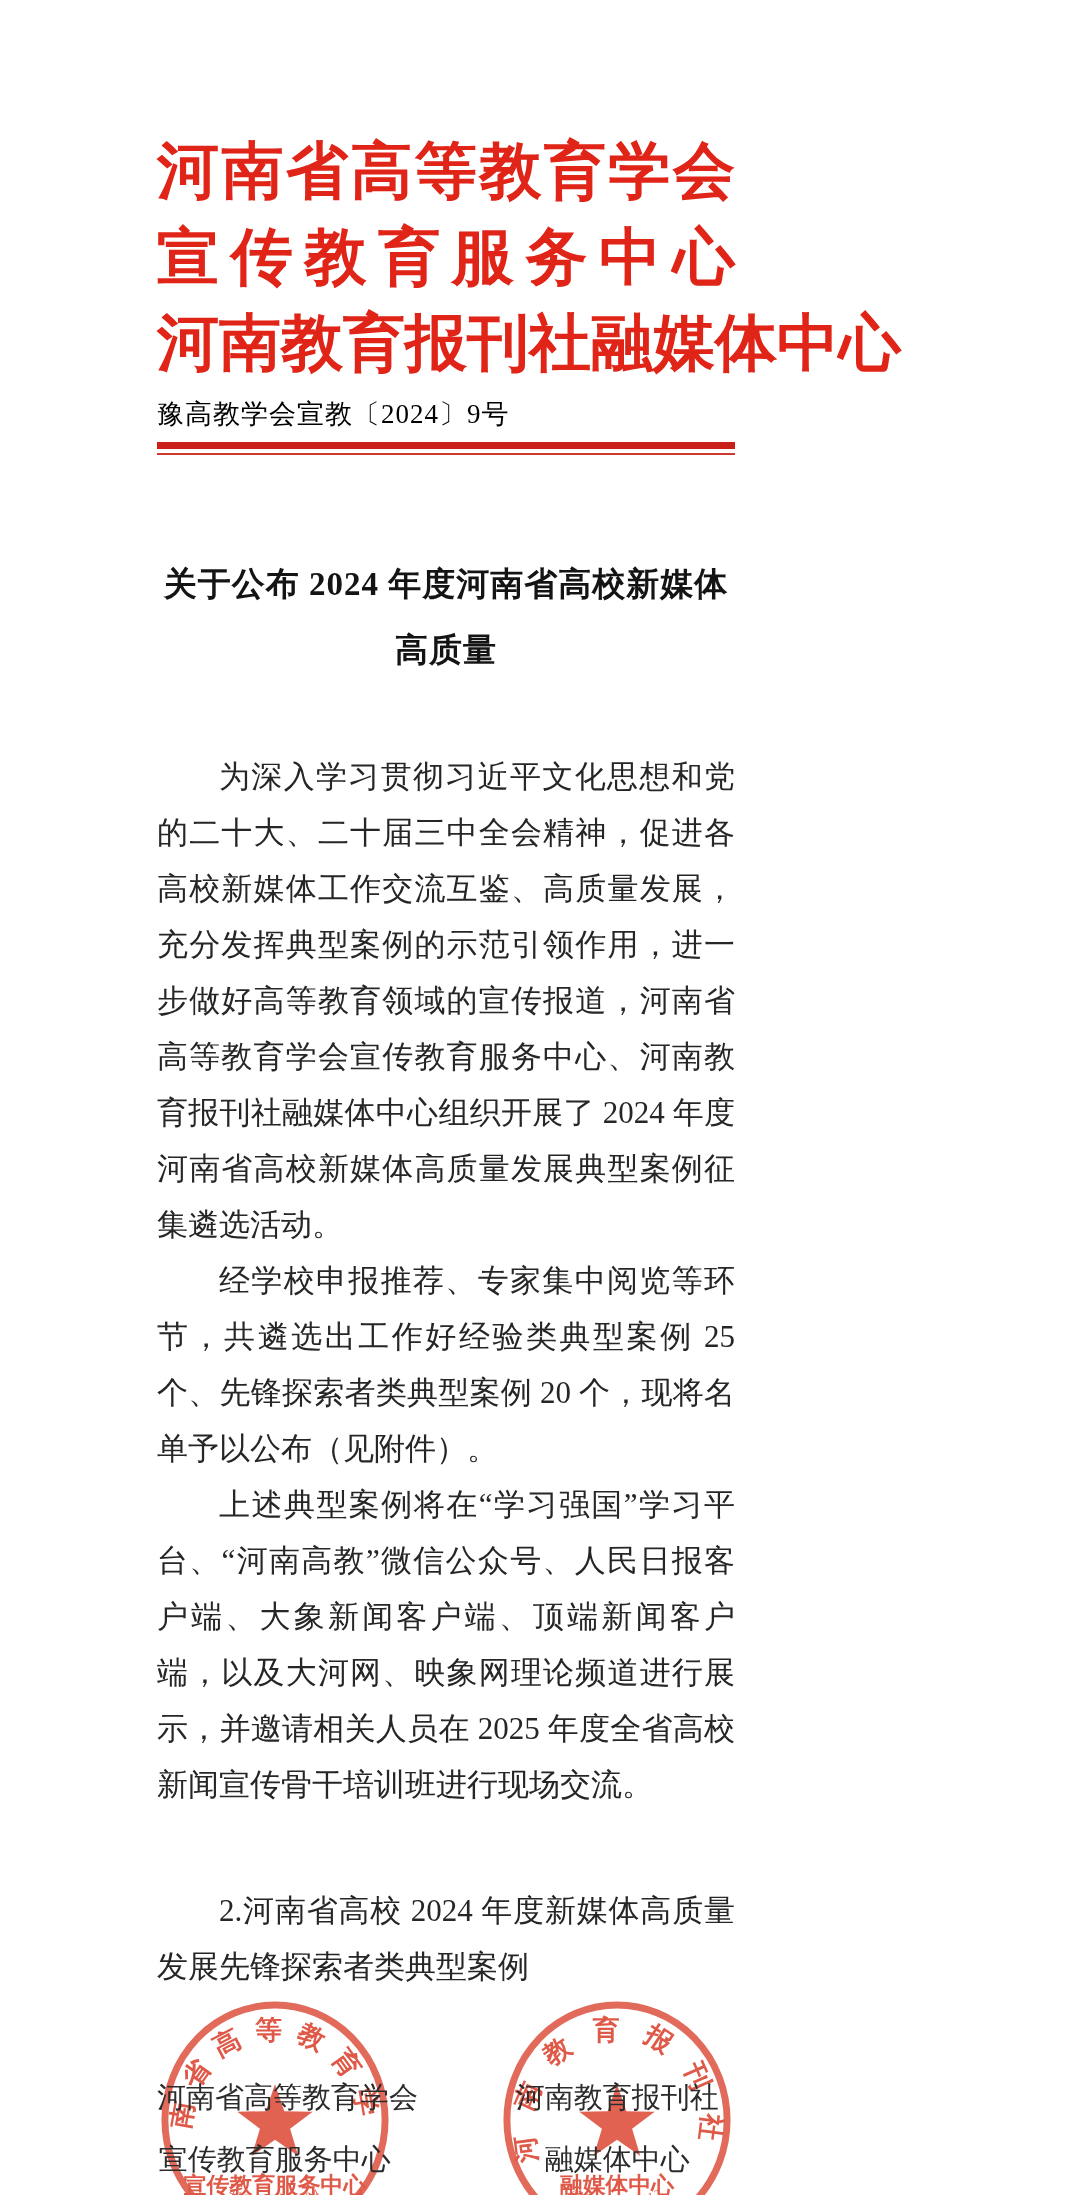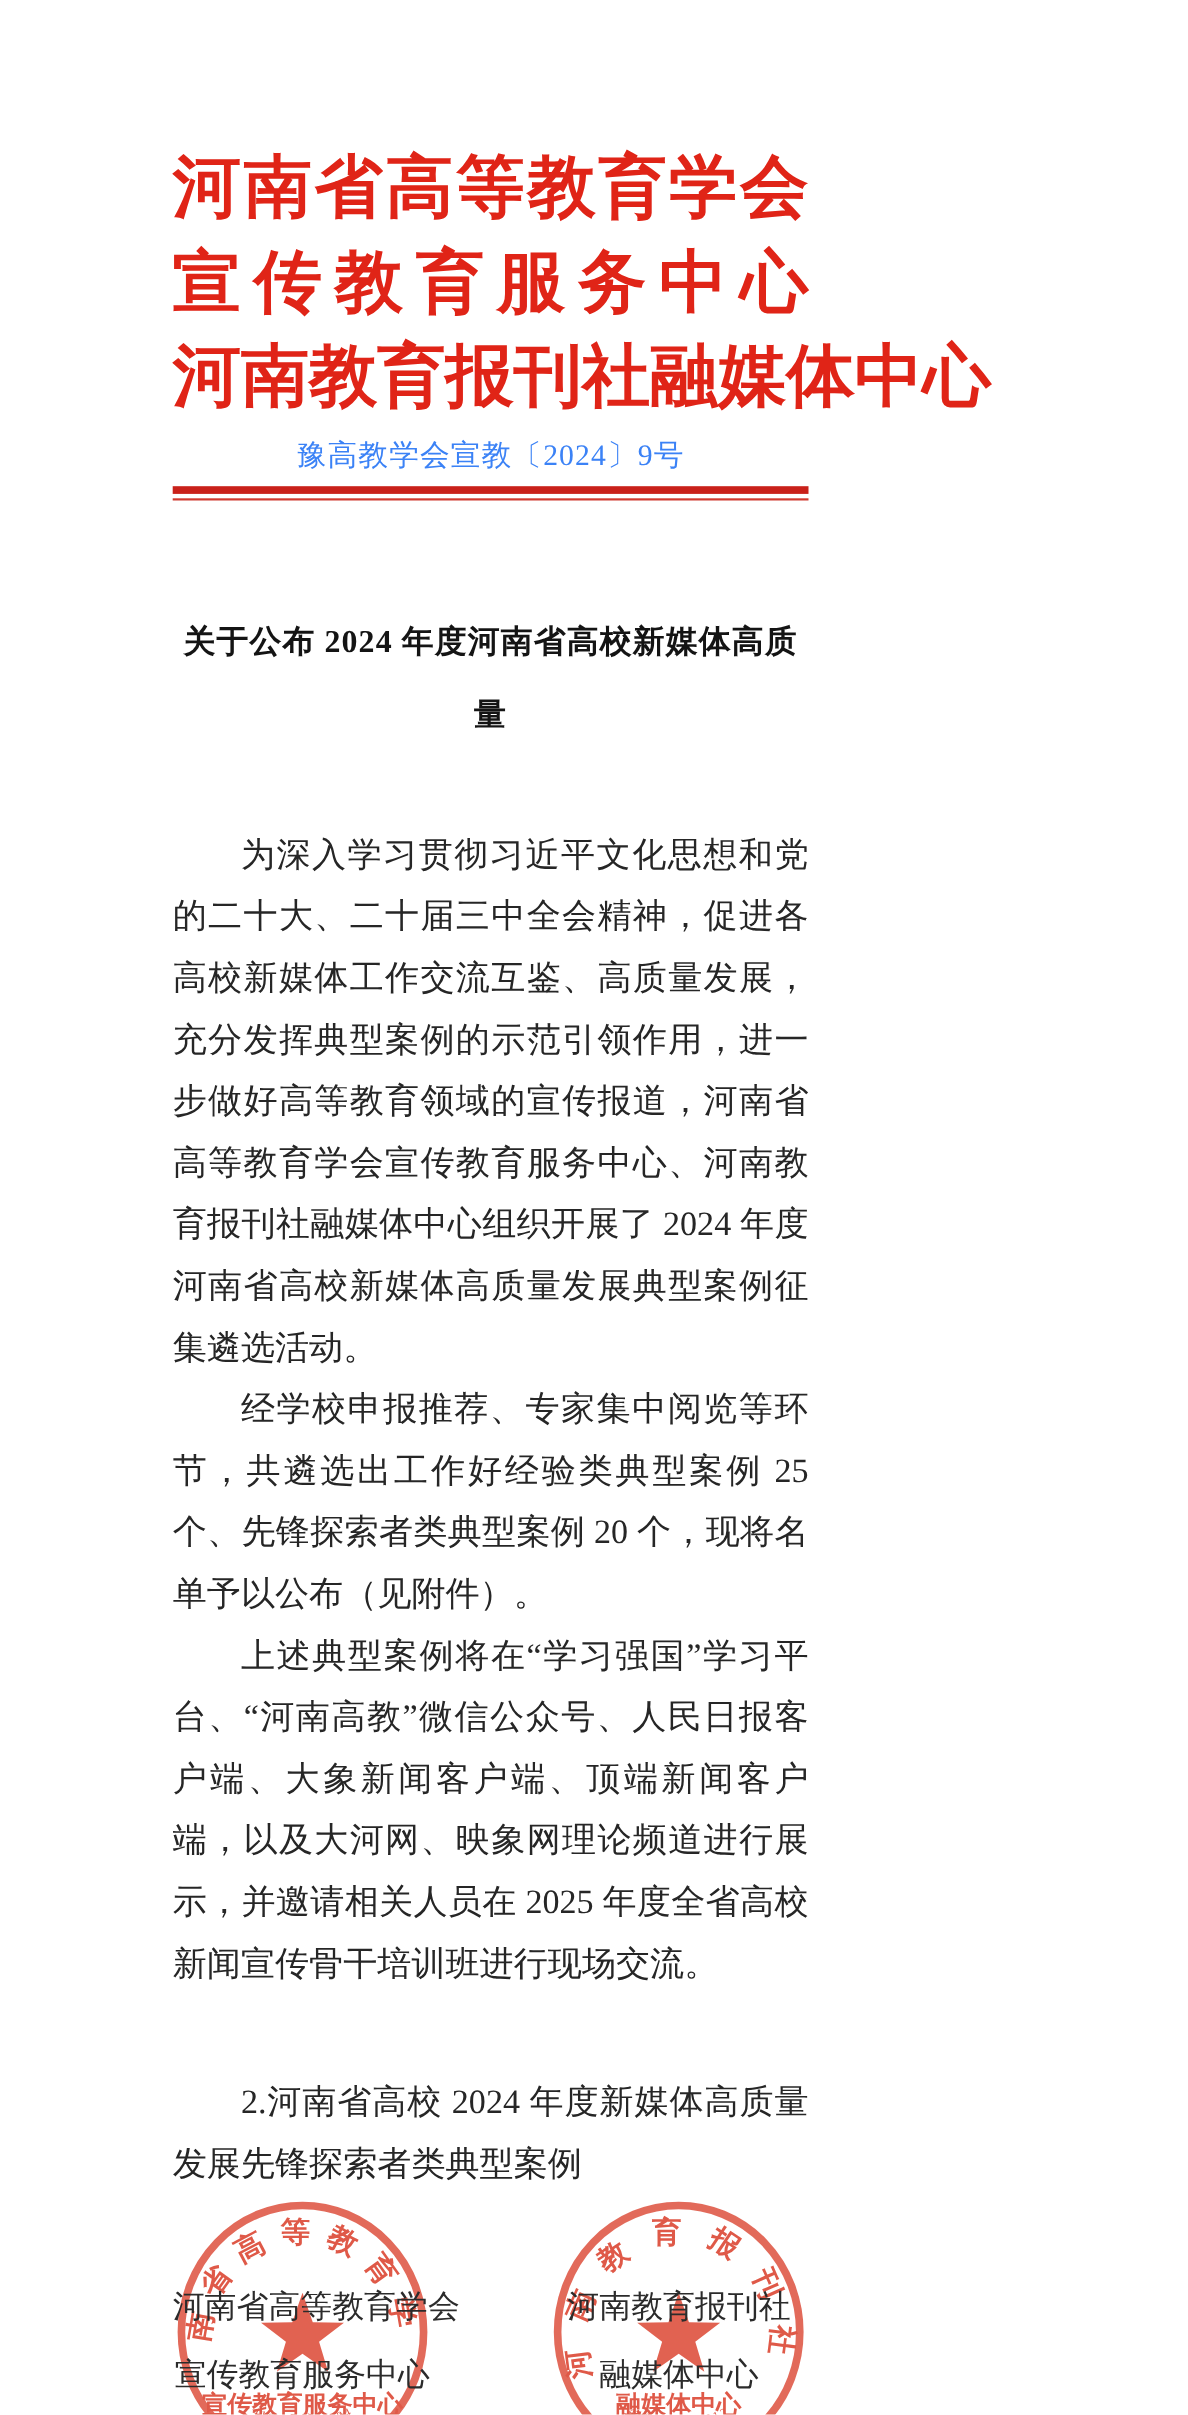--- a/index.html
+++ b/index.html
@@ -19,31 +19,31 @@
   .masthead{color:#e02417;font-weight:bold;}
   .mast-line{
     font-size:62px;line-height:86px;
     text-align:justify;text-align-last:justify;
     white-space:nowrap;
   }
   
   .doc-number{
     margin-top:8px;
     font-size:27px;line-height:40px;
-    text-align:center;color:#3b82f6;letter-spacing:1px;
+    color:#000000;letter-spacing:1px;
   }
   
   .rule-wrap{margin-top:8px;}
   .rule-thick{height:7px;background:#c9211a;}
   .rule-thin{height:2px;background:#d0392f;margin-top:4px;}
   
   .title{
     margin-top:96px;
     text-align:center;font-weight:bold;color:#141414;
-    font-size:29px;line-height:66px;letter-spacing:1px;
+    font-size:33px;line-height:66px;letter-spacing:1px;
   }
   
   .body-text{margin-top:66px;font-size:31px;line-height:56px;text-align:justify;}
   .body-text p{margin:0;}
   .salutation{text-indent:0;}
   .para{text-indent:2em;}
   .attach{margin-top:70px;}
   .attach p{text-indent:2em;}
   
   .seal-row{

